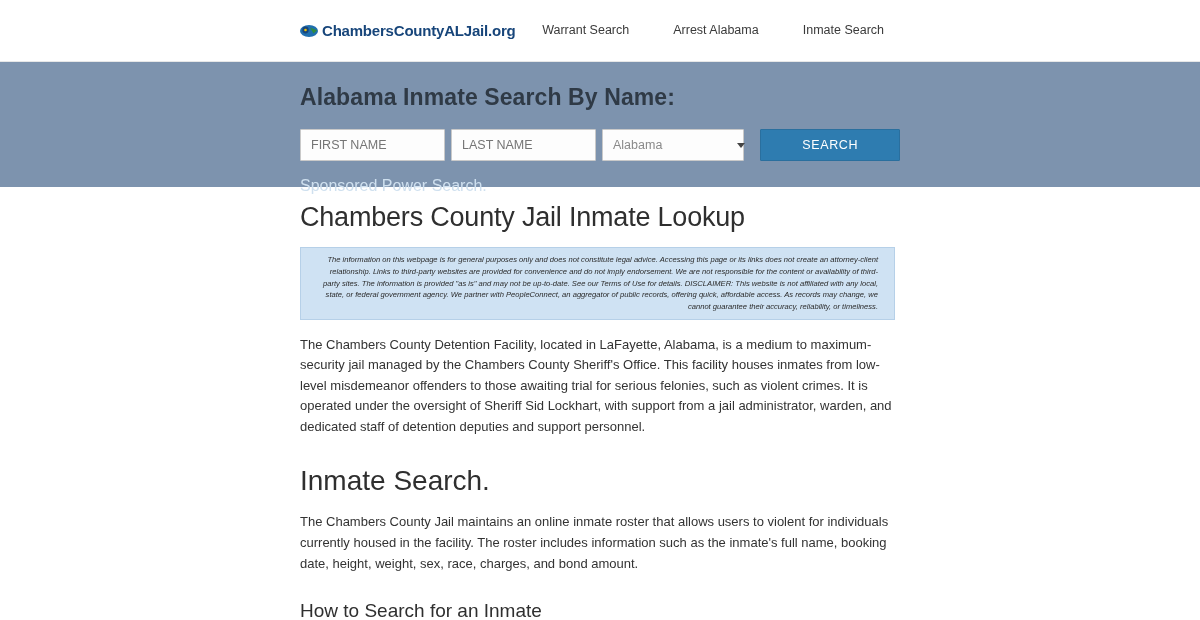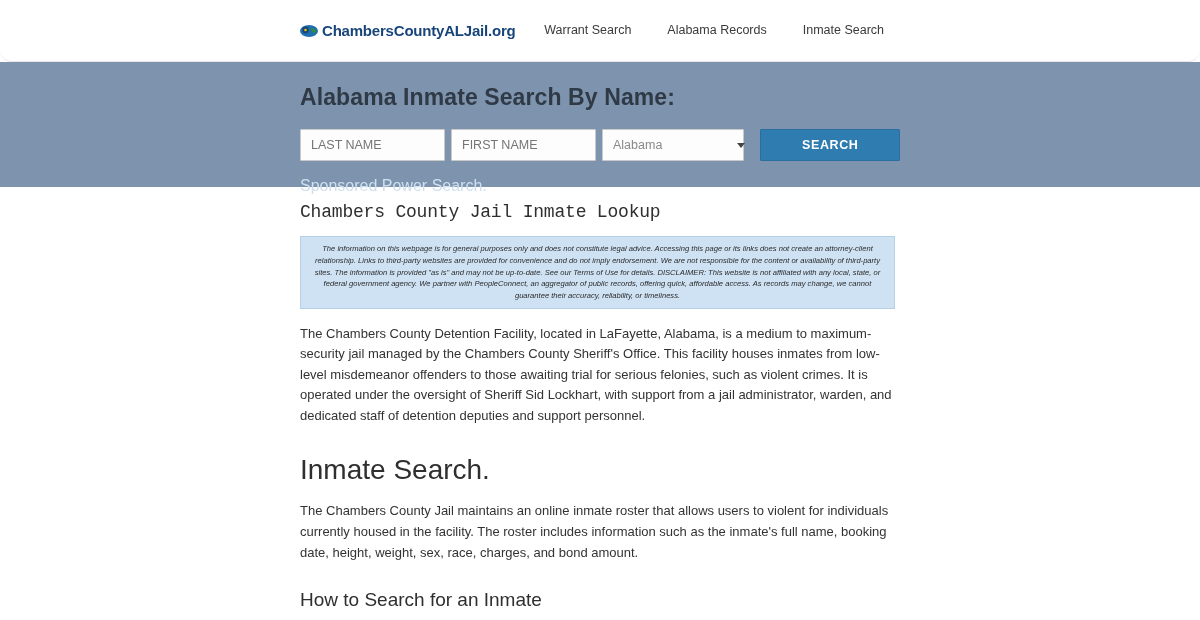--- a/index.html
+++ b/index.html
@@ -16,21 +16,20 @@
   }
 
   
   .site-header {
     height: 61px;
     background: #ffffff;
     border-bottom: 1px solid #e7e7e7;
     display: flex;
     align-items: center;
     position: relative;
-    border-radius: 12px;
   }
   .brand {
     position: absolute;
     left: 300px;
     top: 22px;
     display: flex;
     align-items: center;
     text-decoration: none;
   }
   .brand-logo {
@@ -44,21 +43,21 @@
     font-weight: bold;
     color: #17457a;
     letter-spacing: -0.2px;
     white-space: nowrap;
   }
   .main-nav {
     position: absolute;
     right: 300px;
     top: 23px;
     display: flex;
-    gap: 4px;
+    gap: 12px;
   }
   .main-nav a {
     font-size: 12.5px;
     color: #3a3a3a;
     text-decoration: none;
     padding: 0 16px;
     white-space: nowrap;
   }
 
   
@@ -120,57 +119,56 @@
     border-top: 5px solid #444;
     pointer-events: none;
   }
   .search-btn {
     width: 145px;
     height: 32px;
     background: #2e7cb0;
     border: 1px solid #2a6f9e;
     color: #ffffff;
     font-size: 12.5px;
-    font-weight: bold;
+    font-weight: normal;
     letter-spacing: 0.6px;
     cursor: pointer;
     border-radius: 1px;
     font-family: "Liberation Sans", sans-serif;
   }
   .sponsored {
     margin-top: 16px;
     font-size: 16px;
     color: #cfe0ef;
     text-decoration: none;
     display: inline-block;
   }
 
   
   .content {
     width: 595px;
     margin-left: 300px;
     padding-top: 15px;
   }
   h1.page-title {
-    font-size: 18px;
+    font-size: 27px;
     font-weight: normal;
     color: #2f2f2f;
     margin: 0 0 14px 0;
     letter-spacing: -0.2px;
-    font-family: Liberation Mono, monospace;
   }
   .disclaimer {
     background: #cfe2f3;
     border: 1px solid #b6d0e8;
     color: #2a2a2a;
     font-size: 7.6px;
     font-style: italic;
     line-height: 1.55;
-    padding: 6px 8px;
-    text-align: center;
+    padding: 6px 16px;
+    text-align: right;
     box-sizing: border-box;
   }
   p.body-text {
     font-size: 13px;
     line-height: 1.58;
     color: #333333;
     margin: 15px 0 0 0;
   }
   h2.section-title {
     font-size: 28px;
@@ -193,31 +191,31 @@
     <svg class="brand-logo" viewBox="0 0 18 14">
       <ellipse cx="9" cy="7" rx="9" ry="6" fill="#1f6fae"></ellipse>
       <ellipse cx="5.5" cy="6" rx="3.2" ry="3.4" fill="#17457a"></ellipse>
       <circle cx="5.5" cy="6" r="1.3" fill="#f2c200"></circle>
       <path d="M10 3.5 L17 6.2 L13.5 9.5 Z" fill="#2f8d3f"></path>
     </svg>
     <span class="brand-text">ChambersCountyALJail.org</span>
   </a>
   <nav class="main-nav">
     <a href="#">Warrant Search</a>
-    <a href="#">Alabama Records</a>
+    <a href="#">Arrest Alabama</a>
     <a href="#">Inmate Search</a>
   </nav>
 </div>
 
 <div class="hero">
   <div class="hero-inner">
     <h2 class="hero-title">Alabama Inmate Search By Name:</h2>
     <form class="search-row">
+      <input class="field field-first" type="text" placeholder="FIRST NAME" style="">
       <input class="field field-last" type="text" placeholder="LAST NAME" style="">
-      <input class="field field-first" type="text" placeholder="FIRST NAME" style="">
       <div class="select-wrap">
         <select class="field field-state">
           <option>Alabama</option>
         </select>
         <span class="select-caret"></span>
       </div>
       <button class="search-btn" type="submit">SEARCH</button>
     </form>
     <a class="sponsored" href="#">Sponsored Power Search.</a>
   </div>

